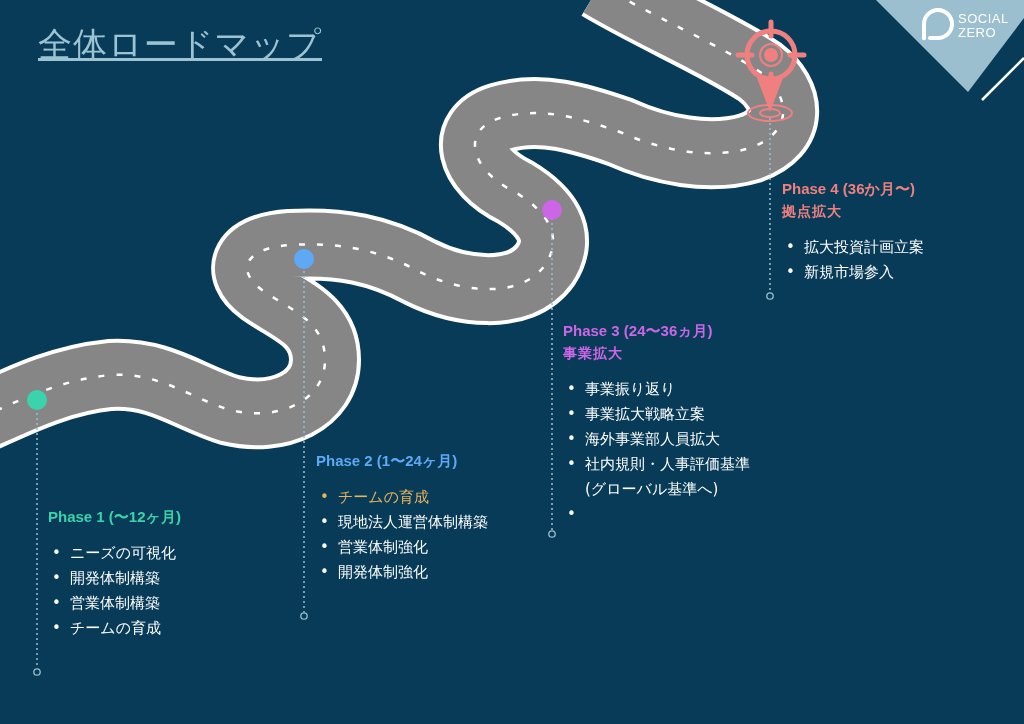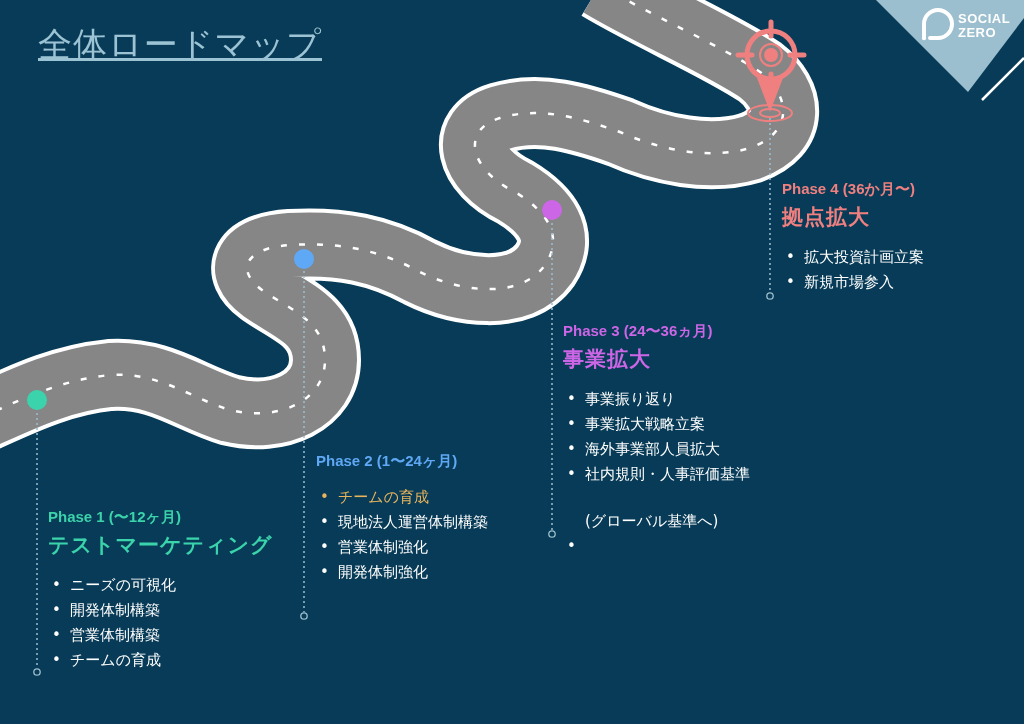--- a/index.html
+++ b/index.html
@@ -11,30 +11,30 @@
   }
   .page-title {
     position: absolute; left: 38px; top: 22px;
     font-size: 34px; color: #9cc3d3; letter-spacing: 1px;
     font-weight: normal;
     text-decoration: underline;
   }
   svg.road { position: absolute; left: 0; top: 0; }
   .logo-text {
     position: absolute; left: 958px; top: 12px;
-    color: #ffffff; font-family: "Liberation Sans", sans-serif; font-weight: bold;
+    color: #ffffff; font-family: "Liberation Sans", sans-serif; font-weight: normal;
     font-size: 13px; line-height: 14px; letter-spacing: 0.5px;
   }
   .phase { position: absolute; }
   .phase-label { font-family: "Liberation Sans", sans-serif; font-weight: bold; font-size: 15px; white-space: nowrap; }
-  .phase-title { font-weight: bold; font-size: 21px; margin-top: 4px; white-space: nowrap; letter-spacing: 1px; }
+  .phase-title { font-weight: bold; font-size: 14px; margin-top: 4px; white-space: nowrap; letter-spacing: 1px; }
   .phase ul { list-style: none; margin: 14px 0 0 0; padding: 0; }
   .phase li { color: #ffffff; font-size: 15px; line-height: 25px; white-space: nowrap; position: relative; padding-left: 22px; }
   .phase li .bullet { position: absolute; left: 4px; top: 0; }
-  .phase li.cont { padding-left: 22px; margin-top: 22px; }
+  .phase li.cont { padding-left: 22px; }
   .phase li.hl { color: #e8b45c; }
 </style>
 </head>
 <body>
 
 <svg class="road" width="1024" height="724" viewBox="0 0 1024 724">
   <defs>
     <path id="roadpath" d="M -20 418
       C 20 400, 60 380, 110 375
       C 160 372, 190 398, 230 410
@@ -94,21 +94,20 @@
 
 <div class="page-title">全体ロードマップ</div>
 
 <div class="logo-text">
   <div>SOCIAL</div>
   <div>ZERO</div>
 </div>
 
 <div class="phase" style="left:48px; top:508px;">
   <div class="phase-label" style="color:#3bd3ab">Phase 1 (〜12ヶ月)</div>
-  <div class="phase-title" style="color:#3bd3ab">テストマーケティング</div>
   <ul>
     <li><span class="bullet">•</span><span>ニーズの可視化</span></li>
     <li><span class="bullet">•</span><span>開発体制構築</span></li>
     <li><span class="bullet">•</span><span>営業体制構築</span></li>
     <li><span class="bullet">•</span><span>チームの育成</span></li>
   </ul>
 </div>
 
 <div class="phase" style="left:316px; top:452px;">
   <div class="phase-label" style="color:#5fa8f5">Phase 2 (1〜24ヶ月)</div>

